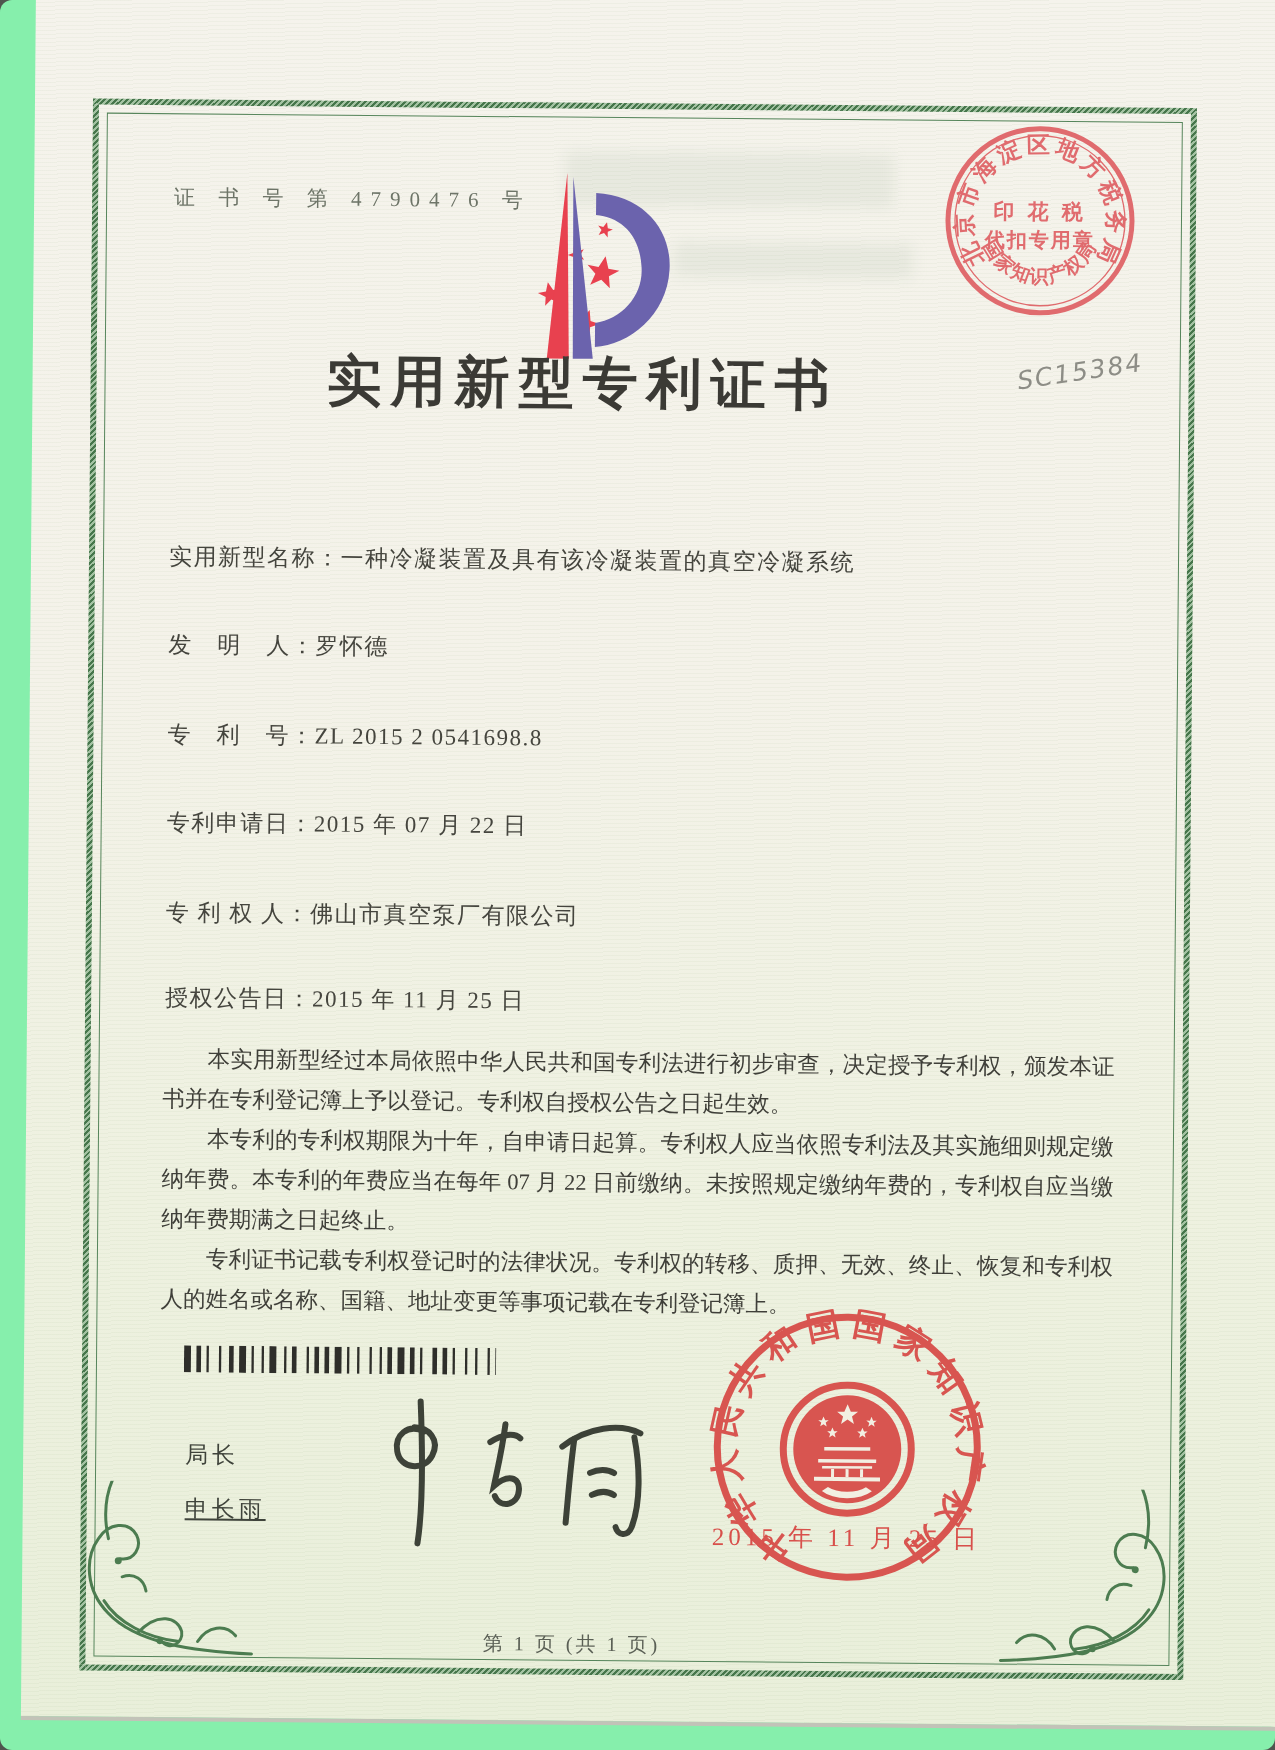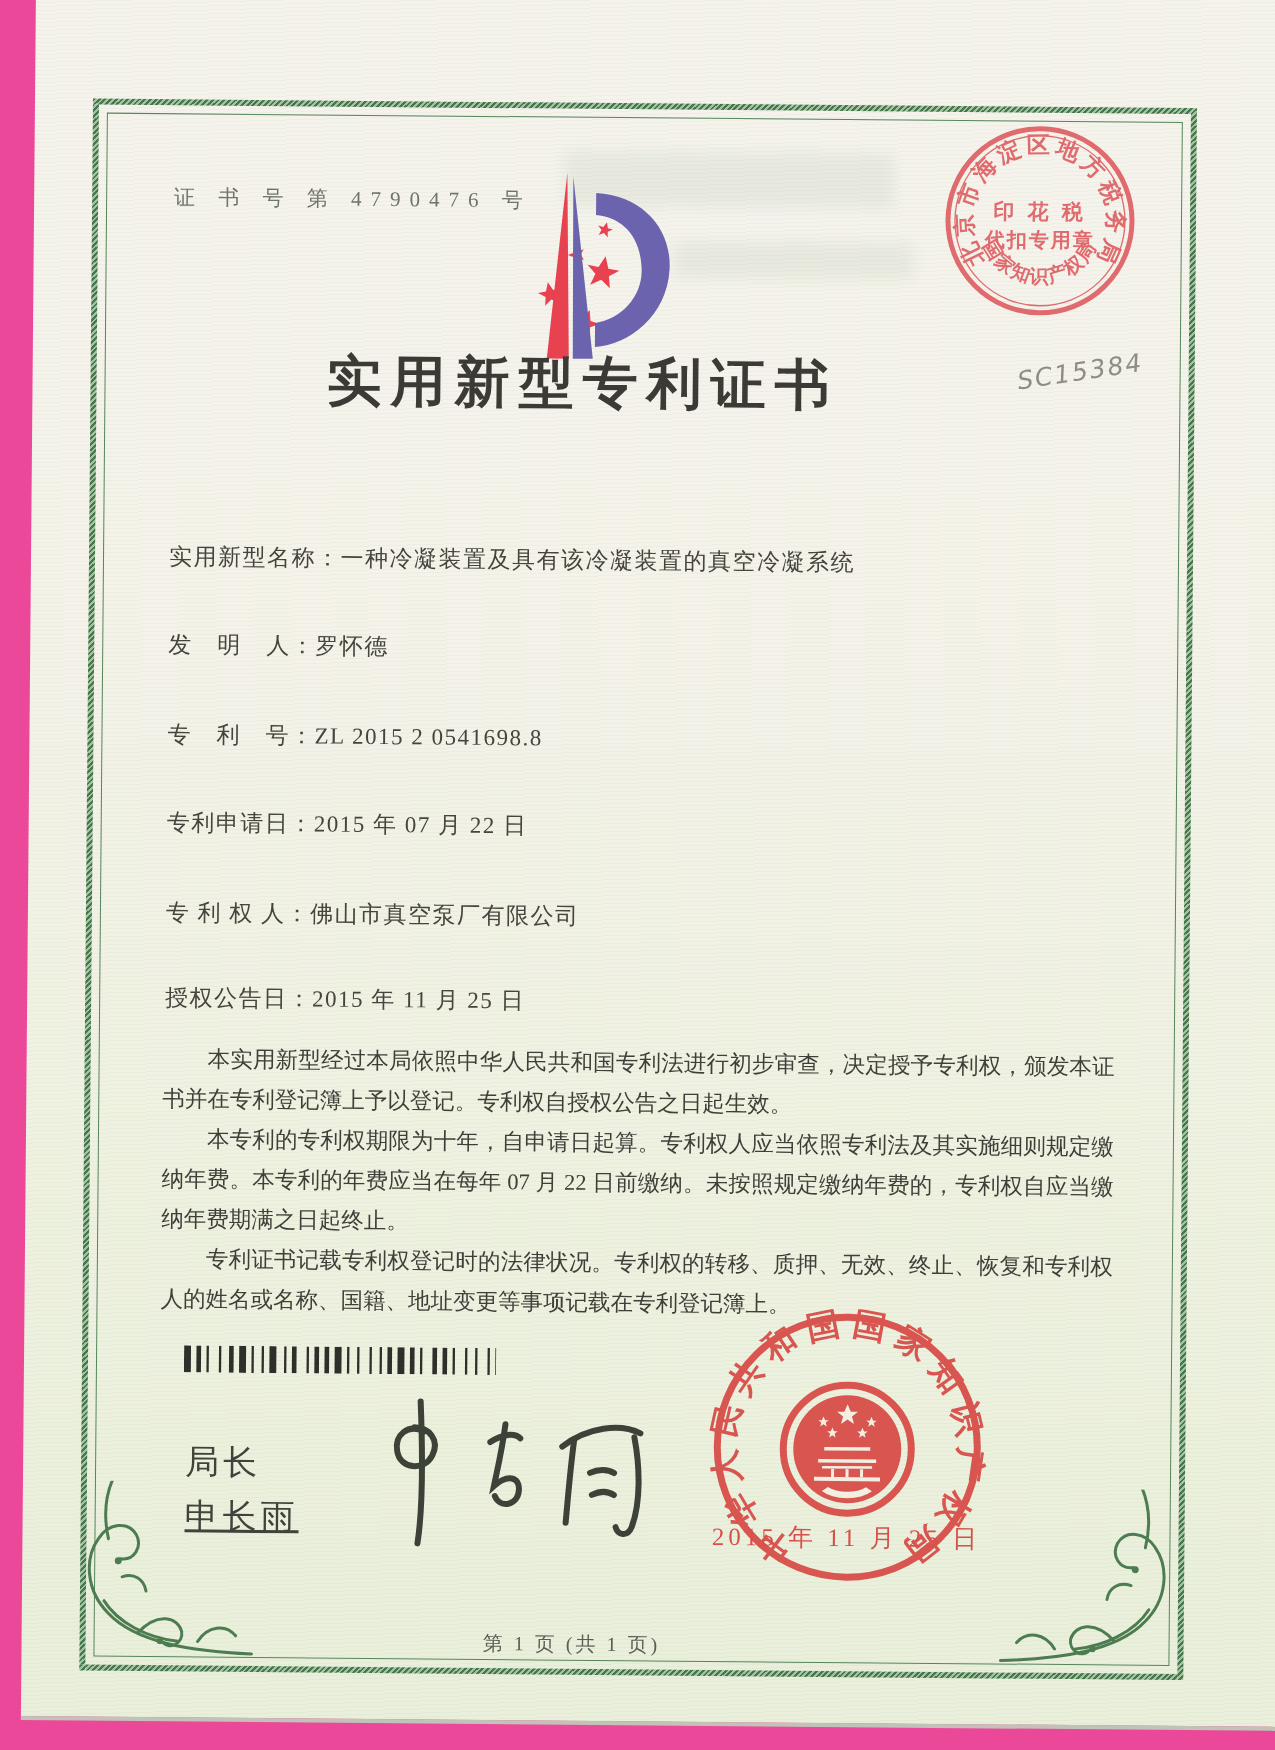--- a/index.html
+++ b/index.html
@@ -1,38 +1,38 @@
 <!DOCTYPE html>
 <html><head>
 <meta charset="utf-8">
 <style>
   html,body{margin:0;padding:0;}
   body{width:1275px;height:1750px;overflow:hidden;background:#4f554f;
        font-family:"Liberation Serif","DejaVu Serif",serif;}
-  .photo{position:relative;width:1275px;height:1750px;background:#ec4899;}
+  .photo{position:relative;width:1275px;height:1750px;background:#86efac;border-radius:12px;}
   .paper{position:absolute;left:36px;top:-14px;width:1270px;height:1730px;
          transform:rotate(0.5deg);transform-origin:0 0;
          background:linear-gradient(180deg,#f5f3ec 0%,#f4f2e9 40%,#eef1e0 70%,#e9efda 100%);
          border-bottom:4px solid #c2c3b8;}
   .texture{position:absolute;inset:0;pointer-events:none;
          background:repeating-linear-gradient(178deg,rgba(140,170,120,0.07) 0 1px,rgba(0,0,0,0) 1px 4px);}
   .frame{position:absolute;left:58px;top:112px;width:1092px;height:1560px;
          border:6px solid;border-image:repeating-linear-gradient(135deg,#46764b 0 2px,#a3c2a2 2px 4px) 6;}
   .frame-inner{position:absolute;inset:8px;border:1.5px solid #56855b;}
   .ghost{position:absolute;background:rgba(140,165,140,0.12);filter:blur(7px);border-radius:6px;}
   .certnum{position:absolute;left:140px;top:196px;font-size:21px;letter-spacing:9px;color:#6e7568;}
   .title{position:absolute;left:280px;top:356px;width:540px;text-align:center;
          font-size:55px;font-weight:700;letter-spacing:9px;color:#3b3a35;}
   .note{position:absolute;left:984px;top:362px;font-size:25px;font-style:italic;
         color:#8d8d86;transform:rotate(-9deg);font-family:"DejaVu Sans",sans-serif;letter-spacing:2px;}
   .field{position:absolute;left:138px;font-size:23px;color:#45453e;letter-spacing:1.5px;white-space:nowrap;}
   .paras{position:absolute;left:136px;top:1052px;width:952px;font-size:22.5px;color:#3f3f39;
          line-height:40px;text-align:justify;}
   .paras p{margin:0;text-indent:2em;}
-  .juzhang{position:absolute;left:162px;font-size:34px;color:#3f433b;letter-spacing:4px;}
+  .juzhang{position:absolute;left:162px;font-size:23px;color:#3f433b;letter-spacing:4px;}
   .footer{position:absolute;left:280px;top:1640px;width:540px;text-align:center;
           font-size:20px;letter-spacing:3px;color:#5a5f55;}
   .sealdate{position:absolute;left:664px;top:1528px;width:320px;text-align:center;
           font-size:25px;letter-spacing:4px;color:#d8504b;}
   svg{display:block;}
   .abs{position:absolute;}
 </style>
 </head>
 <body>
 

